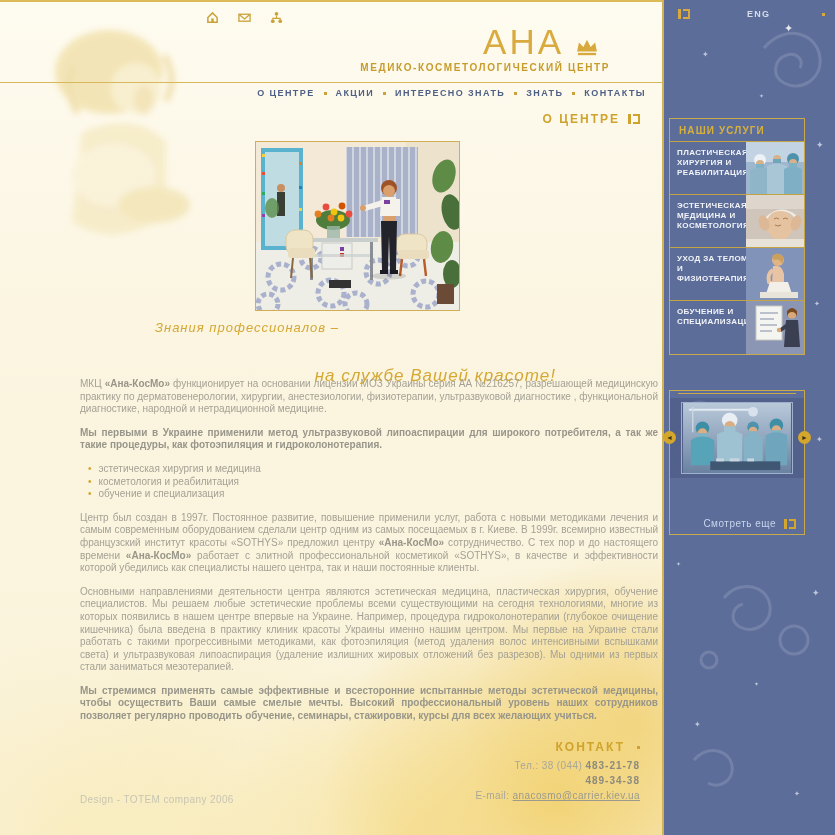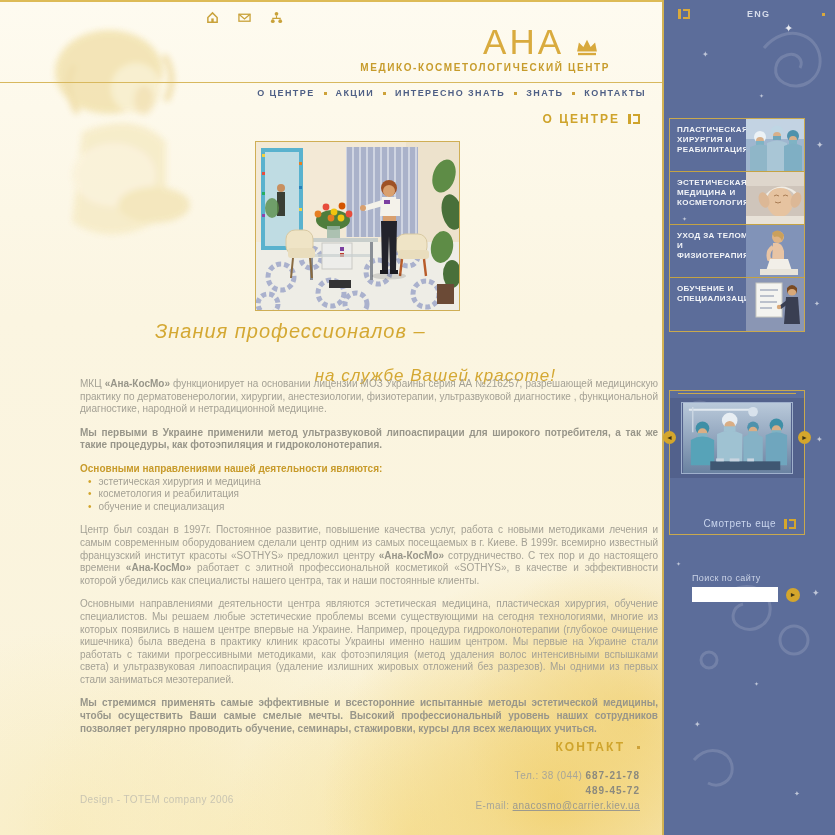--- a/index.html
+++ b/index.html
@@ -32,33 +32,33 @@
   .nav a { color:#4e5f85; font-size:9px; font-weight:bold; letter-spacing:1.4px; text-decoration:none; cursor:pointer; }
   .sq { display:inline-block; width:3px; height:3px; background:#cda23a; margin:0 9px; }
 
   .section-title { position:absolute; top:110px; right:22px; display:flex; align-items:center; color:#cfa42c; font-size:12px; font-weight:bold; letter-spacing:2px; }
   .bracket-wrap { display:inline-flex; align-items:center; margin-left:8px; }
   .bracket-bar { width:3px; height:10px; background:#cfa42c; margin-right:2px; }
   .bracket { width:7px; height:10px; border:2px solid #cfa42c; border-left:none; }
 
   .photo { position:absolute; left:255px; top:139px; width:205px; height:170px; border:1px solid #cfae55; background:#f3e9d6; }
 
-  .slogan1 { position:absolute; left:155px; top:318px; color:#d4a833; font-size:20px; font-style:italic; letter-spacing:1px; }
+  .slogan1 { position:absolute; left:155px; top:318px; color:#d4a833; font-size:13px; font-style:italic; letter-spacing:1px; }
   .slogan2 { position:absolute; left:0; top:340px; width:556px; text-align:right; color:#d4a833; font-size:17px; font-style:italic; letter-spacing:1px;margin-top:24px; }
 
   .copy { position:absolute; left:80px; top:376px; width:578px; color:#a4a195; font-size:10px; line-height:12.6px; text-align:justify; }
   .copy p { margin-bottom:11px; }
   .copy b { color:#98968a; }
   .gold-lead { color:#c89b2b; font-weight:bold; }
   .blist { list-style:none; margin:0 0 11px 8px; }
   .blist li { display:flex; align-items:baseline; line-height:12.6px; }
   .blist .dot { color:#d2a42b; margin-right:7px; font-size:10px; }
 
   .contact { position:absolute; top:738px; right:22px; text-align:right; font-size:10px; color:#a8a699; }
-  .contact-title { display:flex; align-items:center; justify-content:flex-end; color:#cfa42c; font-size:12px; font-weight:bold; letter-spacing:2px; margin-bottom:14px; }
+  .contact-title { display:flex; align-items:center; justify-content:flex-end; color:#cfa42c; font-size:12px; font-weight:bold; letter-spacing:2px; margin-bottom:4px; }
   .contact-title .sq { margin:0 0 0 12px; }
   .contact .row { line-height:15px; letter-spacing:.4px; }
   .contact b { color:#8c8a7e; letter-spacing:1px; }
   .email-link { color:#9c9a8e; text-decoration:underline; cursor:pointer; }
 
   .credit { position:absolute; left:80px; top:792px; font-size:10px; color:#c9c5b2; letter-spacing:.4px; }
 
   
   .sidebar { position:absolute; left:662px; top:0; width:173px; height:835px; background:#5c6d9a; border-left:2px solid #d2b254; }
   .side-decor { position:absolute; left:0; top:0; width:173px; height:835px; pointer-events:none; }
@@ -266,55 +266,54 @@
   <div class="slogan1">Знания профессионалов –</div>
   <div class="slogan2">на службе Вашей красоте!</div>
 
   <div class="copy">
     <p>
       <span>МКЦ</span>
       <b>«Ана-КосМо»</b>
       <span>функционирует на основании лицензии МОЗ Украины серия АА №216257, разрешающей медицинскую практику по дерматовенерологии, хирургии, анестезиологии, физиотерапии, ультразвуковой диагностике , функциональной диагностике, народной и нетрадиционной медицине.</span>
     </p>
     <p><b>Мы первыми в Украине применили метод ультразвуковой липоаспирации для широкого потребителя, а так же такие процедуры, как фотоэпиляция и гидроколонотерапия.</b></p>
-    <div class="gold-lead">Основными направлениями нашей деятельности являются:</div>
     <ul class="blist">
       <li>
           <span class="dot">•</span>
           <span>эстетическая хирургия и медицина</span>
         </li>
       <li>
           <span class="dot">•</span>
           <span>косметология и реабилитация</span>
         </li>
       <li>
           <span class="dot">•</span>
           <span>обучение и специализация</span>
         </li>
     </ul>
     <p>
-      <span>Центр был создан в 1997г. Постоянное развитие, повышение качества услуг, работа с новыми методиками лечения и самым современным оборудованием сделали центр одним из самых посещаемых в г. Киеве. В 1999г. всемирно известный французский институт красоты «SOTHYS» предложил центру</span>
+      <span>Центр был создан в 1997г. Постоянное развитие, повышение применили услуг, работа с новыми методиками лечения и самым современным оборудованием сделали центр одним из самых посещаемых в г. Киеве. В 1999г. всемирно известный французский институт красоты «SOTHYS» предложил центру</span>
       <b>«Ана-КосМо»</b>
       <span>сотрудничество. С тех пор и до настоящего времени</span>
       <b>«Ана-КосМо»</b>
       <span>работает с элитной профессиональной косметикой «SOTHYS», в качестве и эффективности которой убедились как специалисты нашего центра, так и наши постоянные клиенты.</span>
     </p>
     <p><span>Основными направлениями деятельности центра являются эстетическая медицина, пластическая хирургия, обучение специалистов. Мы решаем любые эстетические проблемы всеми существующими на сегодня технологиями, многие из которых появились в нашем центре впервые на Украине. Например, процедура гидроколонотерапии (глубокое очищение кишечника) была введена в практику клиник красоты Украины именно нашим центром. Мы первые на Украине стали работать с такими прогрессивными методиками, как фотоэпиляция (метод удаления волос интенсивными вспышками света) и ультразвуковая липоаспирация (удаление излишних жировых отложений без разрезов). Мы одними из первых стали заниматься мезотерапией.</span></p>
     <p><b>Мы стремимся применять самые эффективные и всесторонние испытанные методы эстетической медицины, чтобы осуществить Ваши самые смелые мечты. Высокий профессиональный уровень наших сотрудников позволяет регулярно проводить обучение, семинары, стажировки, курсы для всех желающих учиться.</b></p>
   </div>
 
   <div class="contact">
     <div class="contact-title">
       <span>КОНТАКТ</span>
         <span class="sq"></span>
     </div>
     <div class="row">
-      <span>Тел.: 38 (044)</span> <b>687-21-78</b>
-    </div>
-    <div class="row"><b>489-45-72</b></div>
+      <span>Тел.: 38 (044)</span> <b>483-21-78</b>
+    </div>
+    <div class="row"><b>489-34-38</b></div>
     <div class="row">
       <span>E-mail:</span>
       <a class="email-link">anacosmo@carrier.kiev.ua</a>
     </div>
   </div>
 
   <div class="credit">Design - TOTEM company 2006</div>
 </div>
 
 <div class="sidebar">
@@ -347,20 +346,21 @@
     <span class="lang-marker bracket-wrap">
         <span class="bracket-bar"></span>
         <span class="bracket"></span>
       </span>
     <a>ENG</a>
     <span class="sq"></span>
     <a>УКР</a>
   </div>
 
   <div class="panel svc-panel">
+    <div class="svc-title">НАШИ УСЛУГИ</div>
 
     <div class="svc">
       <span class="svc-label">ПЛАСТИЧЕСКАЯ ХИРУРГИЯ И РЕАБИЛИТАЦИЯ</span>
       <svg viewBox="0 0 58 53">
         <rect width="58" height="53" fill="#9fb6cf"></rect>
         <rect width="58" height="20" fill="#c3d3e3"></rect>
         <circle cx="14" cy="18" r="6" fill="#ecf2f6"></circle>
           <circle cx="14" cy="22" r="4" fill="#d8b08a"></circle>
           <rect x="10" y="22" width="8" height="4" fill="#7fb3c4"></rect>
         <path d="M4 28 Q14 23 24 28 L24 53 L4 53 Z" fill="#8fb6c8"></path>
@@ -457,20 +457,13 @@
     </div>
     <div class="see-more">
       <span>Смотреть еще</span>
       <span class="bracket-wrap">
           <span class="bracket-bar"></span>
           <span class="bracket"></span>
         </span>
     </div>
   </div>
 
-  <div class="search">
-    <div class="search-label">Поиск по сайту</div>
-    <div class="search-row">
-      <input class="search-input" type="text" value="" style="">
-      <button class="search-btn">►</button>
-    </div>
-  </div>
 </div>
 
 </body></html>

